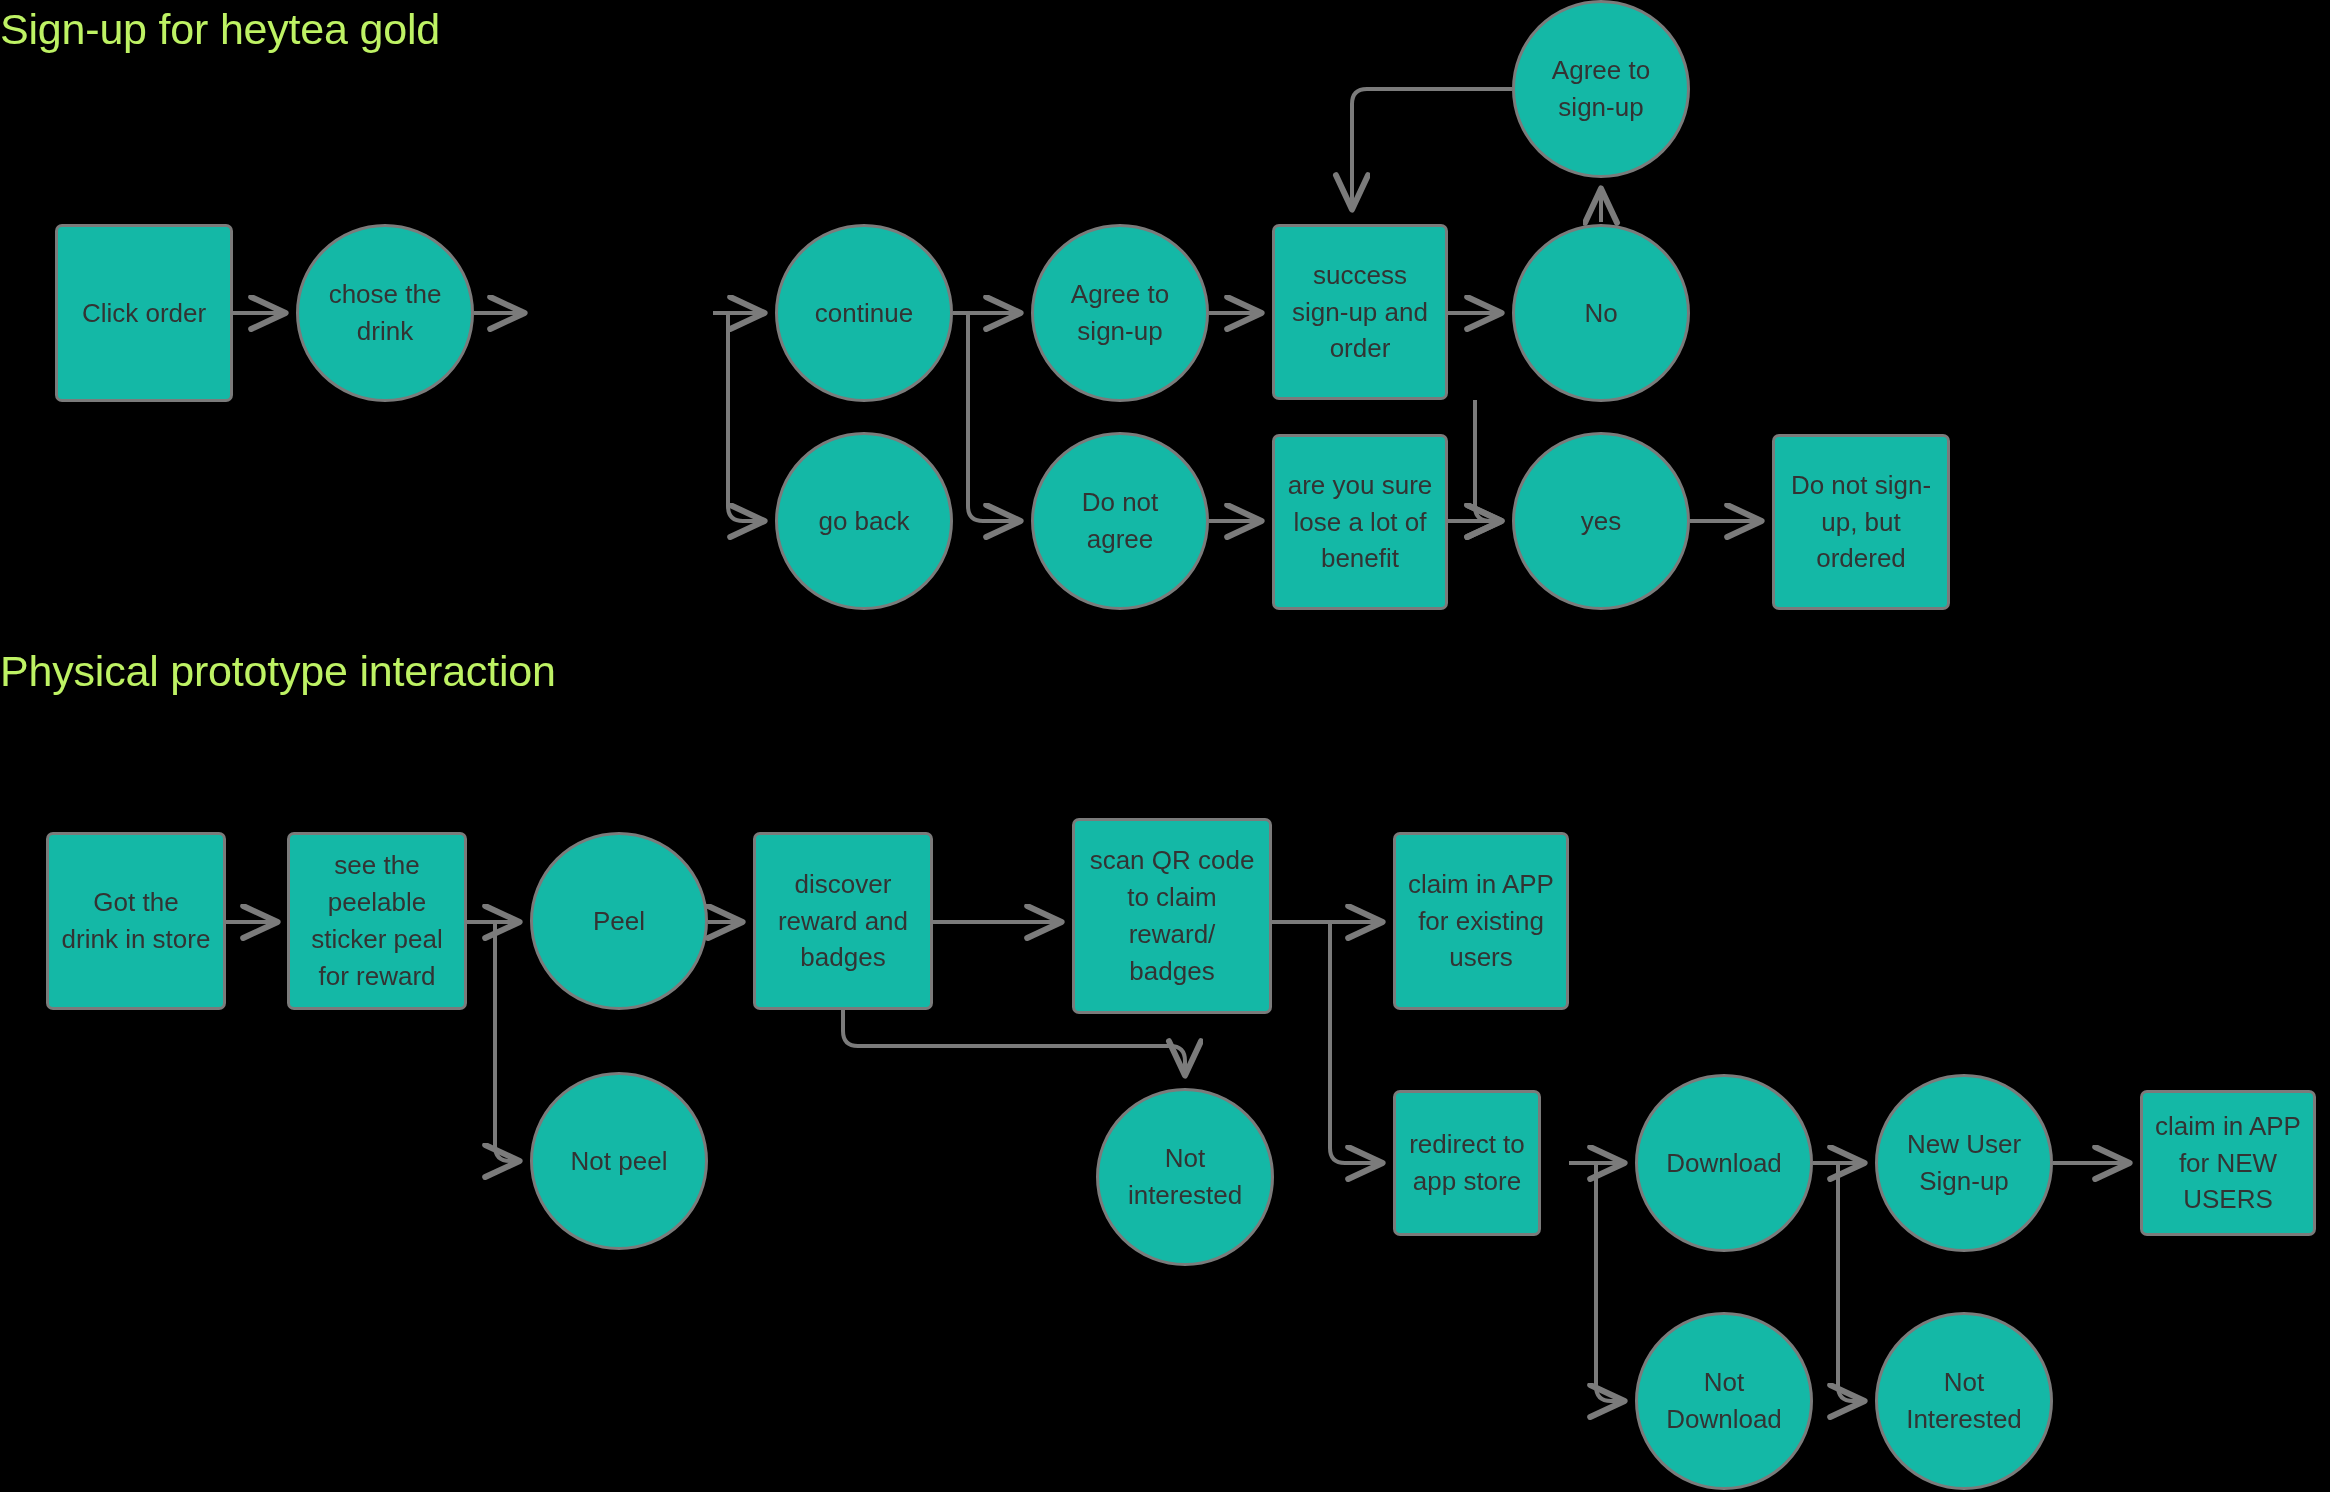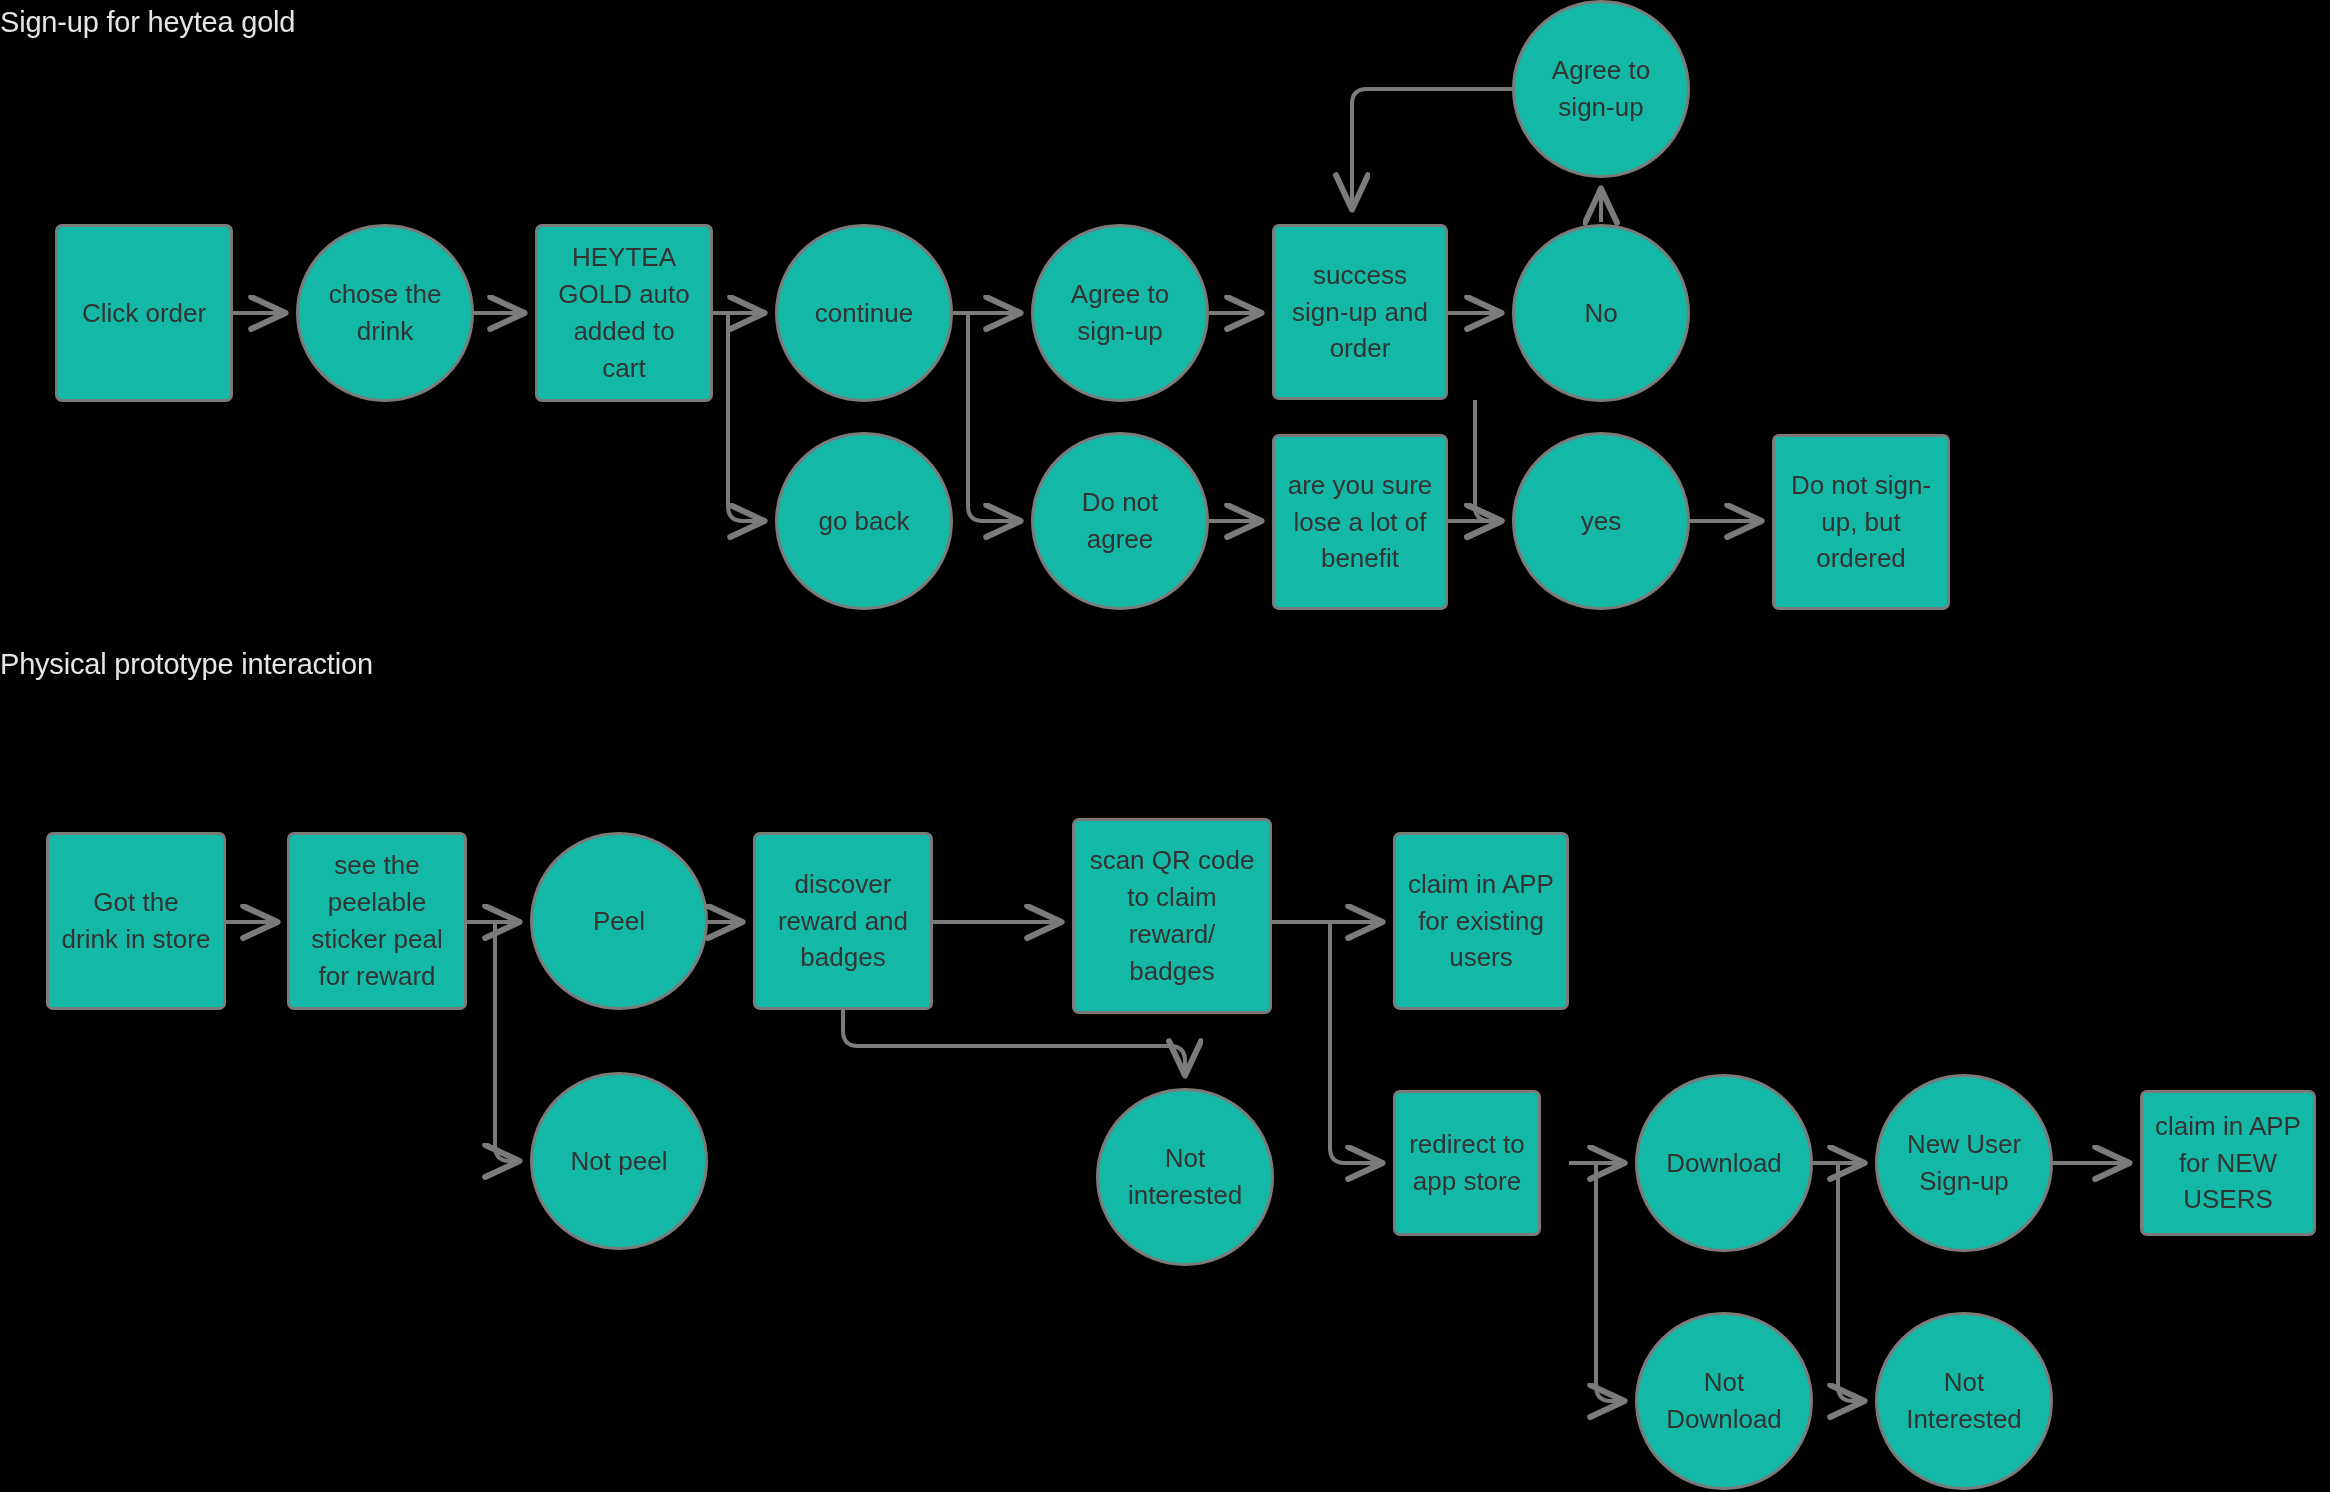--- a/index.html
+++ b/index.html
@@ -10,23 +10,23 @@
   #canvas {
     position: relative;
     width: 2330px;
     height: 1492px;
     background: #000000;
     overflow: hidden;
     font-family: "Liberation Sans", sans-serif;
   }
   .section-title {
     position: absolute;
-    color: #e5e5e5;
+    color: #bef264;
     font-family: "Liberation Sans", sans-serif;
-    font-size: 29px;
+    font-size: 43px;
     font-weight: 400;
     letter-spacing: -0.2px;
     white-space: nowrap;
     line-height: 1;
   }
   #title-signup { left: 0px; top: 8px; }
   #title-prototype { left: 0px; top: 650px; }
 
   svg#edges {
     position: absolute;
@@ -102,26 +102,20 @@
     </g>
   </svg>
 
   <div class="node rect" style="left:55px;top:224px;width:178px;height:178px;">
       <span class="lbl">Click order</span>
     </div>
   <div class="node circle" style="left:296px;top:224px;width:178px;height:178px;">
       <span class="lbl">chose the
 drink</span>
     </div>
-  <div class="node rect" style="left:535px;top:224px;width:178px;height:178px;">
-      <span class="lbl">HEYTEA
-GOLD auto
-added to
-cart</span>
-    </div>
   <div class="node circle" style="left:775px;top:224px;width:178px;height:178px;">
       <span class="lbl">continue</span>
     </div>
   <div class="node circle" style="left:1031px;top:224px;width:178px;height:178px;">
       <span class="lbl">Agree to
 sign-up</span>
     </div>
   <div class="node rect" style="left:1272px;top:224px;width:176px;height:176px;">
       <span class="lbl">success
 sign-up and

